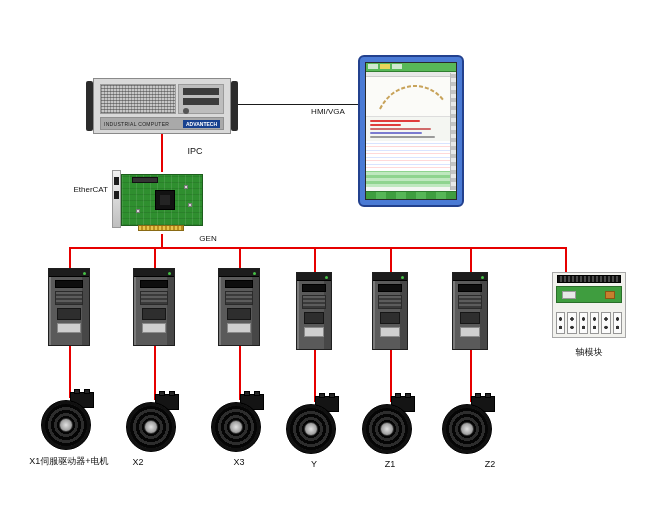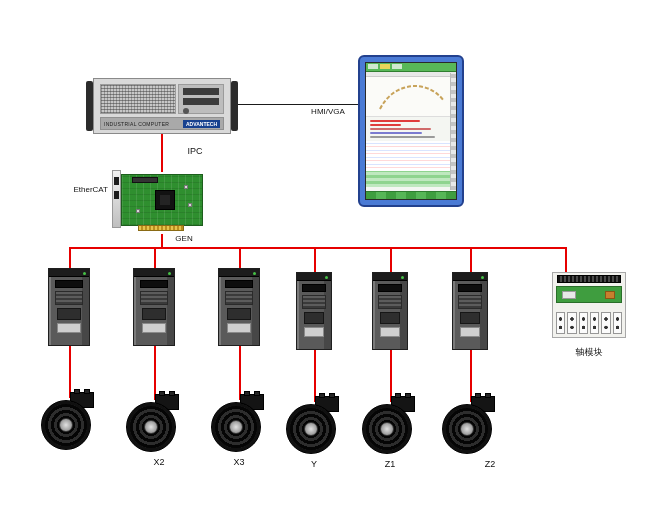--- a/index.html
+++ b/index.html
@@ -180,21 +180,21 @@
     <div class="ecat-board">
       <div class="ecat-topconn"></div>
       <div class="ecat-chip"></div>
       <div class="ecat-cap" style="left:62px;top:10px"></div>
       <div class="ecat-cap" style="left:66px;top:28px"></div>
       <div class="ecat-cap" style="left:14px;top:34px"></div>
       <div class="ecat-gold"></div>
     </div>
   </div>
   <div class="lbl small" style="left:52px;top:185px;width:56px;text-align:right">EtherCAT</div>
-  <div class="lbl small" style="left:164px;top:234px;width:40px">GEN</div>
+  <div class="lbl small" style="left:188px;top:234px;width:40px">GEN</div>
 
   <div class="drive" style="left:48px;top:268px;width:42px;height:78px">
     <div class="d-top"></div>
       <div class="d-disp"></div>
     <div class="d-slot"></div>
     <div class="d-conn"></div>
     <div class="d-conn2"></div>
   </div>
   <div class="drive" style="left:133px;top:268px;width:42px;height:78px">
     <div class="d-top"></div>
@@ -297,19 +297,20 @@
   <div class="motor" style="left:442px;top:396px">
     <div class="m-jbox">
         <div class="m-gland g1"></div>
         <div class="m-gland g2"></div>
       </div>
     <div class="m-body">
         <div class="m-hub"></div>
       </div>
   </div>
 
-  <div class="lbl" style="left:129px;top:457px;width:60px">X2</div>
+  <div class="lbl" style="left:9px;top:455px;width:120px">X1伺服驱动器+电机</div>
+  <div class="lbl" style="left:108px;top:457px;width:60px">X2</div>
   <div class="lbl" style="left:209px;top:457px;width:60px">X3</div>
   <div class="lbl" style="left:284px;top:459px;width:60px">Y</div>
   <div class="lbl" style="left:360px;top:459px;width:60px">Z1</div>
   <div class="lbl" style="left:460px;top:459px;width:60px">Z2</div>
 
 </div>
 
 </body></html>

